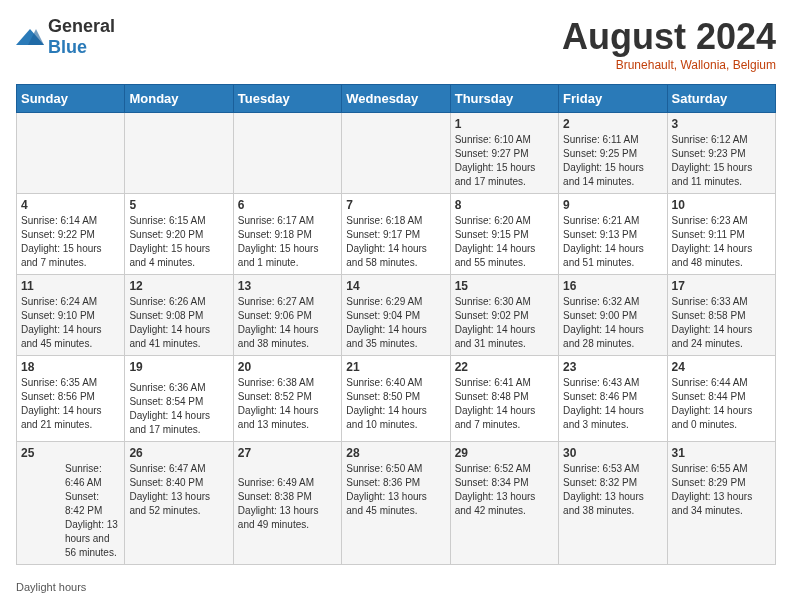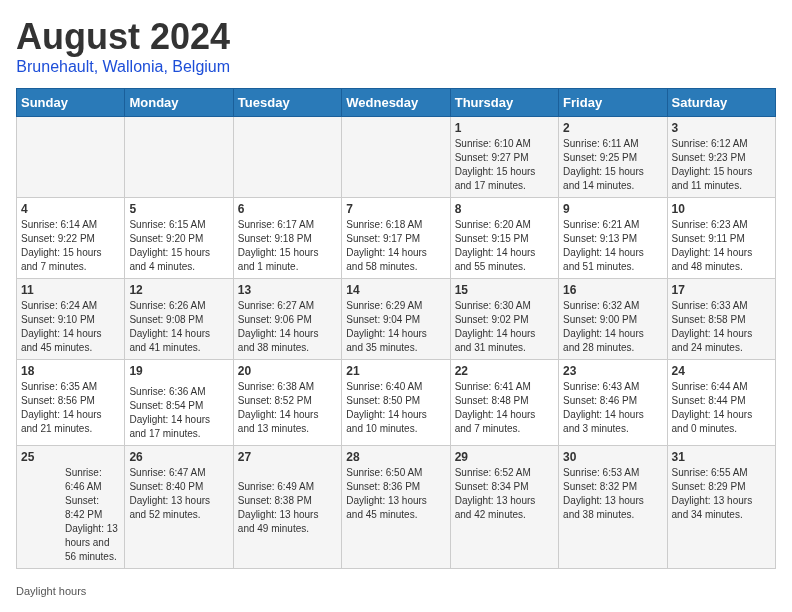--- a/index.html
+++ b/index.html
@@ -37,22 +37,22 @@
     }
     .title-area {
       text-align: right;
     }
     .month-year {
       font-size: 36px;
       font-weight: bold;
       color: #333;
     }
     .location {
-      font-size: 16px;
-      color: #1d4ed8;
+      font-size: 12px;
+      color: #c2410c;
     }
     table {
       width: 100%;
       border-collapse: collapse;
     }
     thead tr {
       background-color: #2a7ab8;
     }
     thead th {
       color: #fff;
@@ -95,20 +95,30 @@
       margin-top: 16px;
       font-size: 11px;
       color: #555;
       text-align: left;
     }
   </style>
 </head>
 <body>
 
 <div class="header-area">
+  <div class="logo">
+    <svg class="logo-icon" viewBox="0 0 28 20" xmlns="http://www.w3.org/2000/svg">
+      <polygon points="14,2 28,18 0,18" fill="#2a7ab8"></polygon>
+      <polygon points="20,2 28,18 12,18" fill="#1a5f9a" opacity="0.6"></polygon>
+    </svg>
+    <div>
+      <span class="logo-text-general">General</span><br>
+      <span class="logo-text-blue">Blue</span>
+    </div>
+  </div>
   <div class="title-area">
     <div class="month-year">August 2024</div>
     <div class="location">Brunehault, Wallonia, Belgium</div>
   </div>
 </div>
 
 <table>
   <thead>
     <tr>
       <th>Sunday</th>

